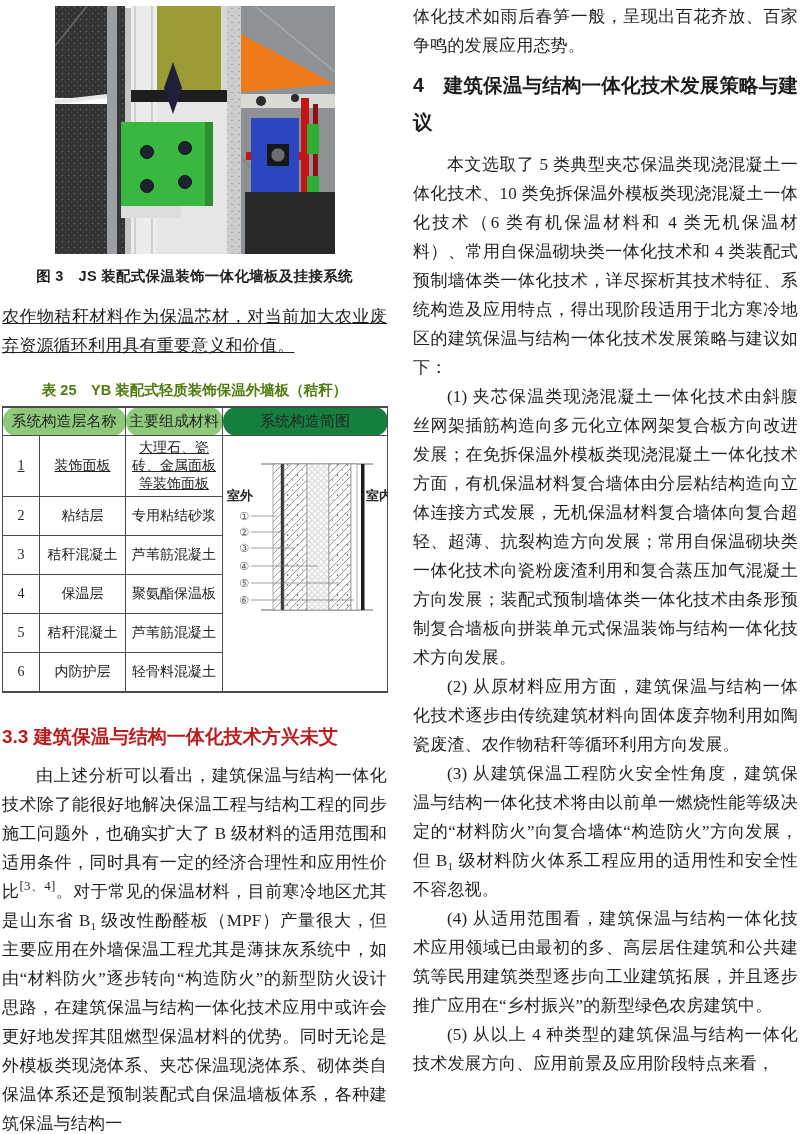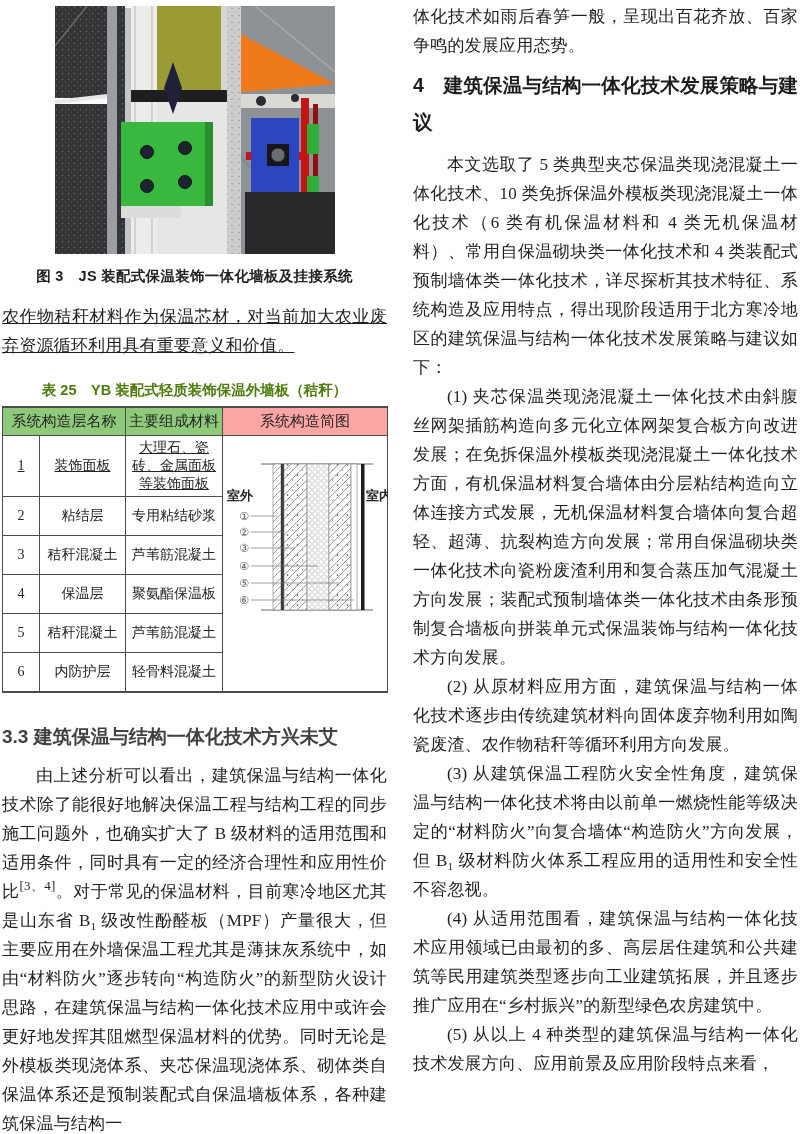--- a/index.html
+++ b/index.html
@@ -17,29 +17,29 @@
   .fig-caption {
     font-family:"Liberation Sans","DejaVu Sans",sans-serif; font-weight:bold;
     font-size:14.5px; margin-top:9px; color:#222; letter-spacing:0.3px;text-align:center;
   }
   .tbl-title {
     text-align:center; font-family:"Liberation Sans","DejaVu Sans",sans-serif;
     font-weight:bold; font-size:14.5px; margin:21px 0 6px; color:#4d7c0f;
   }
   table.tbl { border-collapse:collapse; width:100%; table-layout:fixed; font-size:14px; color:#242424; }
   table.tbl th, table.tbl td { border:1px solid #4c4c4c; text-align:center; vertical-align:middle; padding:1px 2px; }
-  table.tbl th { font-weight:normal; font-size:15px; height:25px; }
+  table.tbl th { font-weight:normal; font-size:15px; height:25px;border-radius:14px; }
   table.tbl { border-top:2px solid #4c4c4c; border-bottom:2px solid #4c4c4c; }
   td.c-mat { line-height:18px; }
   tr.r-tall  > td { height:58px;text-decoration:underline; }
   tr.r-std   > td { height:36px; }
   td.c-diag { vertical-align:middle; padding:0; }
   .h-sec {
     font-family:"Liberation Sans","DejaVu Sans",sans-serif; font-weight:bold;
-    font-size:19px; line-height:28px; margin:30px 0 10px; color:#404040; text-align:left;
+    font-size:19px; line-height:28px; margin:30px 0 10px; color:#b91c1c; text-align:left;
   }
   .h-main {
     font-family:"Liberation Sans","DejaVu Sans",sans-serif; font-weight:bold;
     font-size:19.5px; line-height:37px; margin:7px 0 9px; color:#1c1c1c; text-align:justify;
   }
   .mt6 { margin-top:6px; }
   .mt16 { margin-top:16px;text-decoration:underline; }
 </style>
 </head>
 <body>
@@ -134,21 +134,21 @@
       <colgroup>
           <col style="width:37px">
           <col style="width:86px">
           <col style="width:97px">
           <col style="width:165px">
         </colgroup>
       <thead>
         <tr>
           <th colspan="2" style="background:#8fc97a">系统构造层名称</th>
           <th style="background:#8fc97a">主要组成材料</th>
-          <th style="background:#fca5a5">系统构造简图</th>
+          <th style="background:#15803d">系统构造简图</th>
         </tr>
       </thead>
       <tbody>
         <tr class="r-tall">
           <td class="c-no">1</td>
           <td class="c-layer">装饰面板</td>
           <td class="c-mat">大理石、瓷砖、金属面板等装饰面板</td>
           <td class="c-diag" rowspan="6">
             <svg width="163" height="240" viewBox="0 0 163 240">
               <defs>

